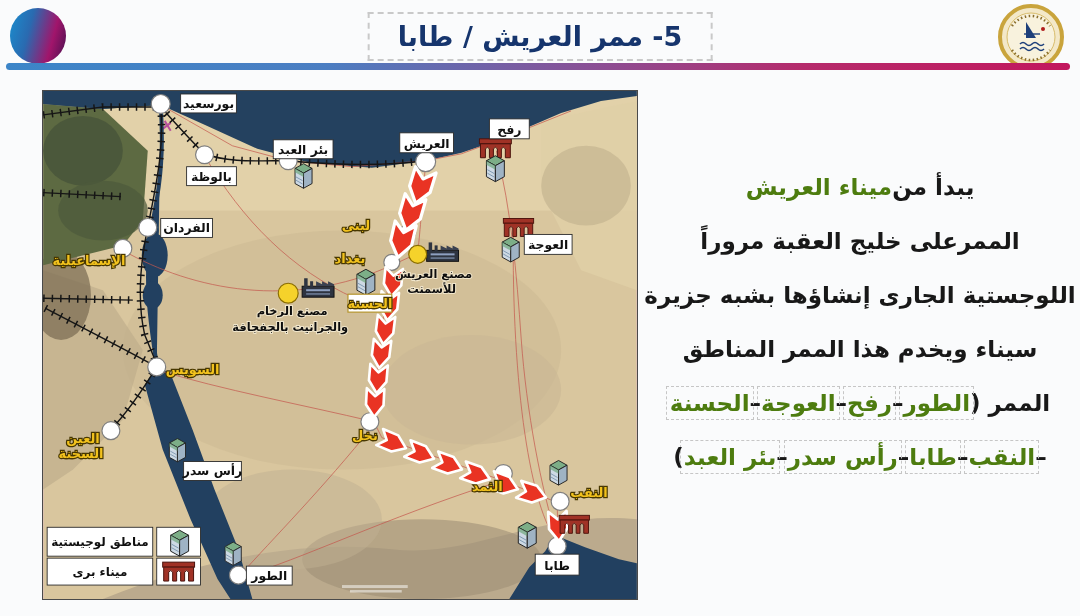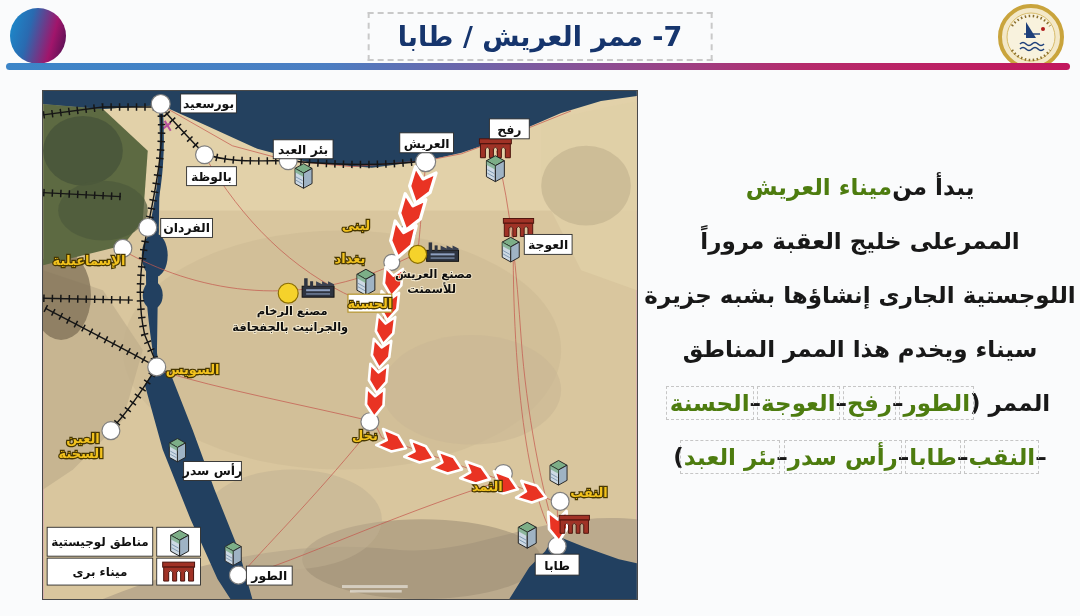--- a/index.html
+++ b/index.html
@@ -12,21 +12,21 @@
   .title-box { position:absolute; top:12px; left:50%; transform:translateX(-50%);
     border:2px dashed #c9c9c9; padding:7px 28px; background:transparent; }
   .title { color:#16356d; font-size:27px; font-weight:bold; direction:rtl; white-space:nowrap;
     letter-spacing:.5px; }
   .grad-bar { position:absolute; top:63px; left:6px; width:1064px; height:7px; border-radius:4px;
     background:linear-gradient(90deg,#3c85c8 0%,#4b7ec2 30%,#8a4f95 55%,#b52a6b 75%,#c2175d 100%); }
   .seal { position:absolute; top:4px; right:16px; width:66px; height:66px; }
 
   
   .map-wrap { position:absolute; top:90px; left:42px; width:596px; height:510px;
-    border:1px solid #4a4a4a; background:#d946ef; }
+    border:1px solid #4a4a4a; background:#f0abfc; }
   .map-wrap svg { display:block; }
   .sea  { fill:#24415f; }
   .canal{ fill:#224060; }
   .cmark{ fill:#ffffff; stroke:#7f7f7f; stroke-width:1.2; }
   .lblbox{ fill:#ffffff; stroke:#2b2b2b; stroke-width:.9; }
   .lbltxt{ font-size:12.5px; font-weight:bold; fill:#101010; text-anchor:middle; }
   .ylbl { font-size:13px; font-weight:bold; fill:#f2c21d; stroke:#473700; stroke-width:2.4px;
     paint-order:stroke; text-anchor:middle; }
   .flbl { font-size:11.5px; font-weight:bold; fill:#0d0d0d; stroke:#f0e6cc; stroke-width:2px;
     paint-order:stroke; text-anchor:middle; }
@@ -41,21 +41,21 @@
     font-size:23px; font-weight:bold; color:#181818; white-space:nowrap; }
   .red { color:#4d7c0f; }
   .tag { outline:1px dashed #c6c6c6; outline-offset:3px; }
 </style>
 </head>
 <body>
 
 <div class="logo-sphere"></div>
 
 <div class="title-box">
-  <div class="title">7- ممر العريش / طابا</div>
+  <div class="title">5- ممر العريش / طابا</div>
 </div>
 
 <svg class="seal" viewBox="0 0 66 66">
   <circle cx="33" cy="33" r="31" fill="#f3e8c8" stroke="#c9a43c" stroke-width="4"></circle>
   <circle cx="33" cy="33" r="24" fill="#f8f2dd" stroke="#d8bc6a" stroke-width="1"></circle>
   <path d="M14,22 A23,23 0 0 1 52,22" fill="none" stroke="#8a6d2a" stroke-width="2.5" stroke-dasharray="1.5 2.5"></path>
   <path d="M14,46 A23,23 0 0 0 52,46" fill="none" stroke="#8a6d2a" stroke-width="2.5" stroke-dasharray="1.5 2.5"></path>
   <path d="M28,18 L38,34 L28,34 Z" fill="#1d3f7a"></path>
   <path d="M26,30 L42,30" stroke="#1d3f7a" stroke-width="1.4"></path>
   <path d="M22,40 q3,-3 6,0 q3,3 6,0 q3,-3 6,0 q3,3 6,0" fill="none" stroke="#1d3f7a" stroke-width="1.6"></path>

